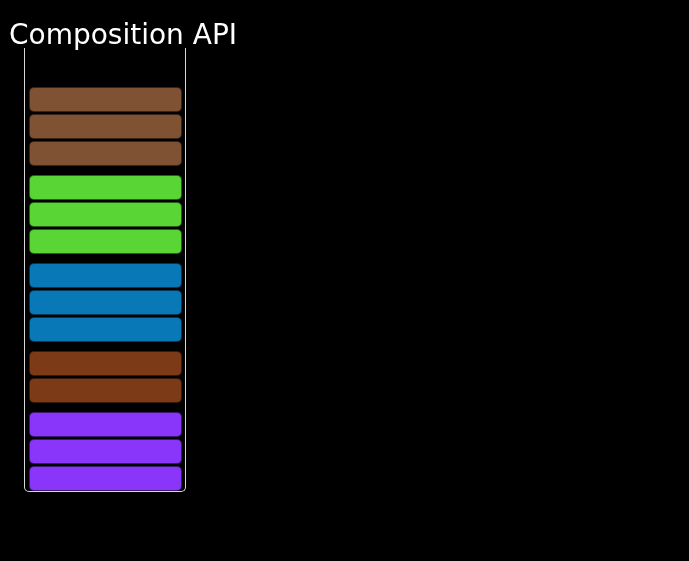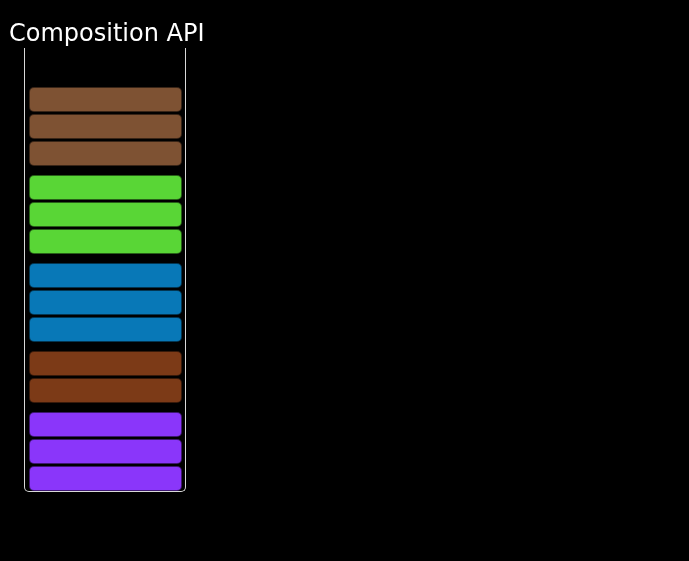--- a/index.html
+++ b/index.html
@@ -8,21 +8,21 @@
     height: 561px;
     background: #000000;
     position: relative;
     overflow: hidden;
     font-family: "DejaVu Sans", "Liberation Sans", sans-serif;
   }
   .page-title {
     position: absolute;
     left: 9px;
     top: 21px;
-    font-size: 24px;
+    font-size: 28px;
     line-height: 1;
     color: #ffffff;
     white-space: nowrap;
   }
   .component-box {
     position: absolute;
     left: 24px;
     top: 48px;
     width: 162px;
     height: 444px;

